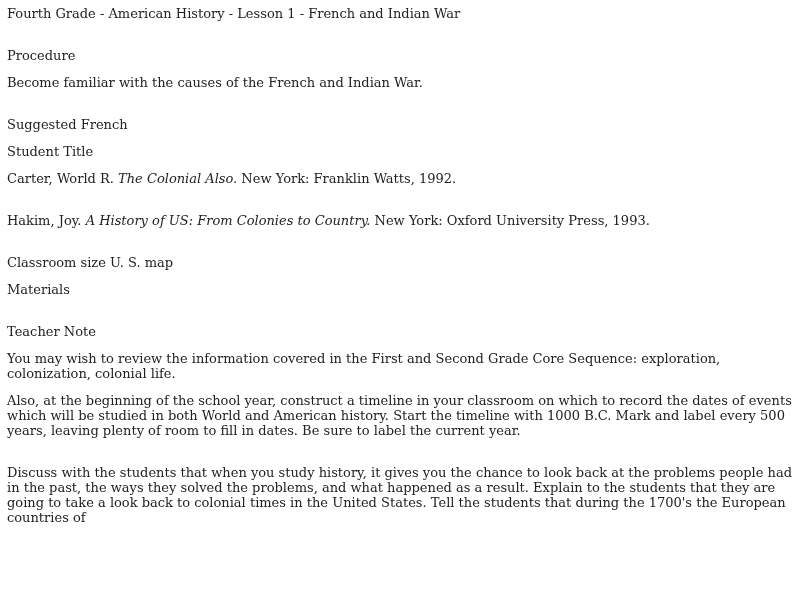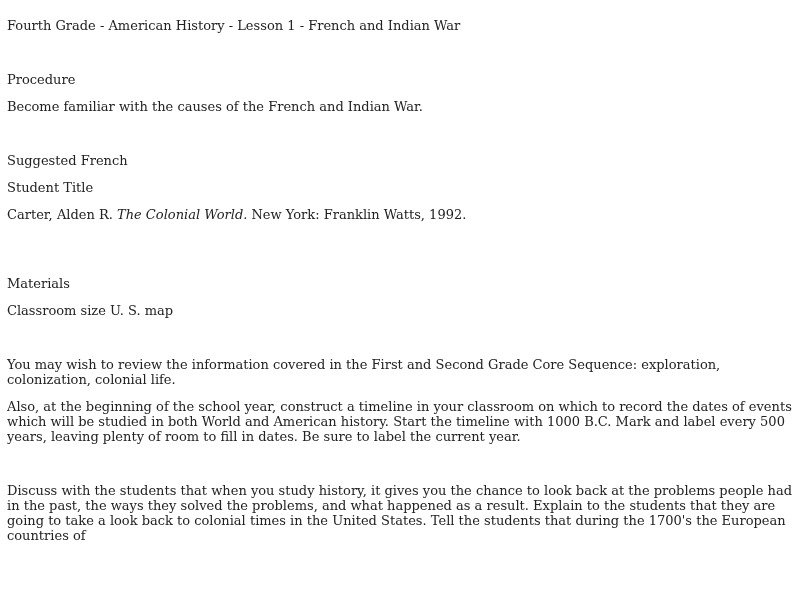--- a/index.html
+++ b/index.html
@@ -15,49 +15,51 @@
       font-size: 13px;
       line-height: 15px;
       color: #222222;
     }
     .page {
       position: relative;
       padding: 6px 7px 0 7px;
       width: 786px;
     }
     p {
-      margin: 12px 0 12px 0;
+      margin: 0 0 12px 0;
     }
     .spacer {
       height: 15px;
     }
     em { font-style: italic; }
   </style>
 </head>
 <body>
 
 <div class="page">
 
   <p>Fourth Grade - American History - Lesson 1 - French and Indian War</p>
   <div class="spacer"></div>
 
   <p>Procedure</p>
   <p>Become familiar with the causes of the French and Indian War.</p>
   <div class="spacer"></div>
 
   <p>Suggested French</p>
   <p>Student Title</p>
-  <p><span>Carter, Alden R. </span><em>The Colonial World.</em><span> New York: Franklin Watts, 1992.</span></p>
+  <p><span>Carter, World R. </span><em>The Colonial Also.</em><span> New York: Franklin Watts, 1992.</span></p>
   <div class="spacer"></div>
 
+  <p><span>Hakim, Joy. </span><em>A History of US: From Colonies to Country.</em><span> New York: Oxford University Press, 1993.</span></p>
   <div class="spacer"></div>
 
+  <p>Classroom size U. S. map</p>
   <p>Materials</p>
-  <p>Classroom size U. S. map</p>
   <div class="spacer"></div>
 
+  <p>Teacher Note</p>
   <p>You may wish to review the information covered in the First and Second Grade Core Sequence: exploration, colonization, colonial life.</p>
   <p>Also, at the beginning of the school year, construct a timeline in your classroom on which to record the dates of events which will be studied in both World and American history. Start the timeline with 1000 B.C. Mark and label every 500 years, leaving plenty of room to fill in dates. Be sure to label the current year.</p>
   <div class="spacer"></div>
 
   <p>Discuss with the students that when you study history, it gives you the chance to look back at the problems people had in the past, the ways they solved the problems, and what happened as a result. Explain to the students that they are going to take a look back to colonial times in the United States. Tell the students that during the 1700's the European countries of</p>
 
 </div>
 
 </body></html>

